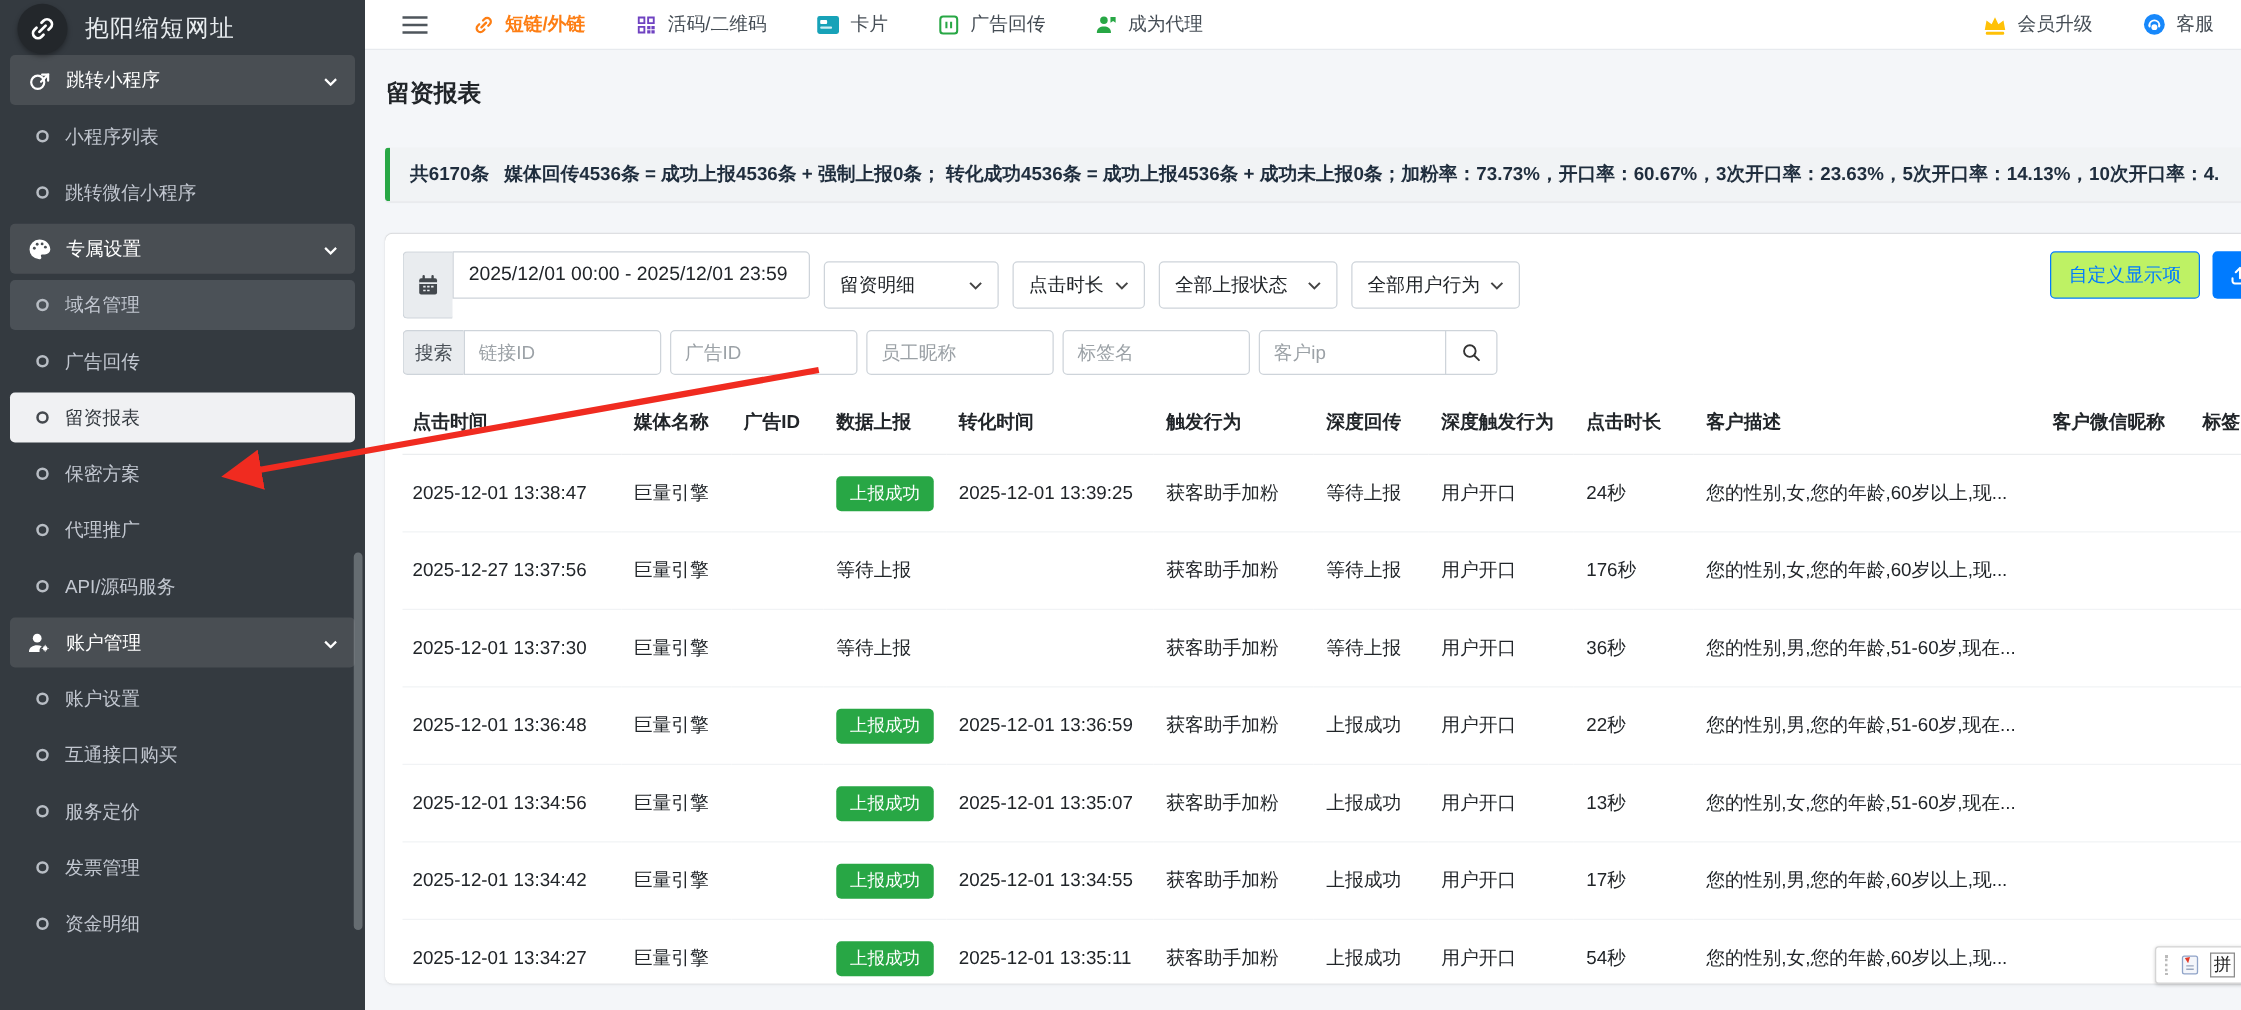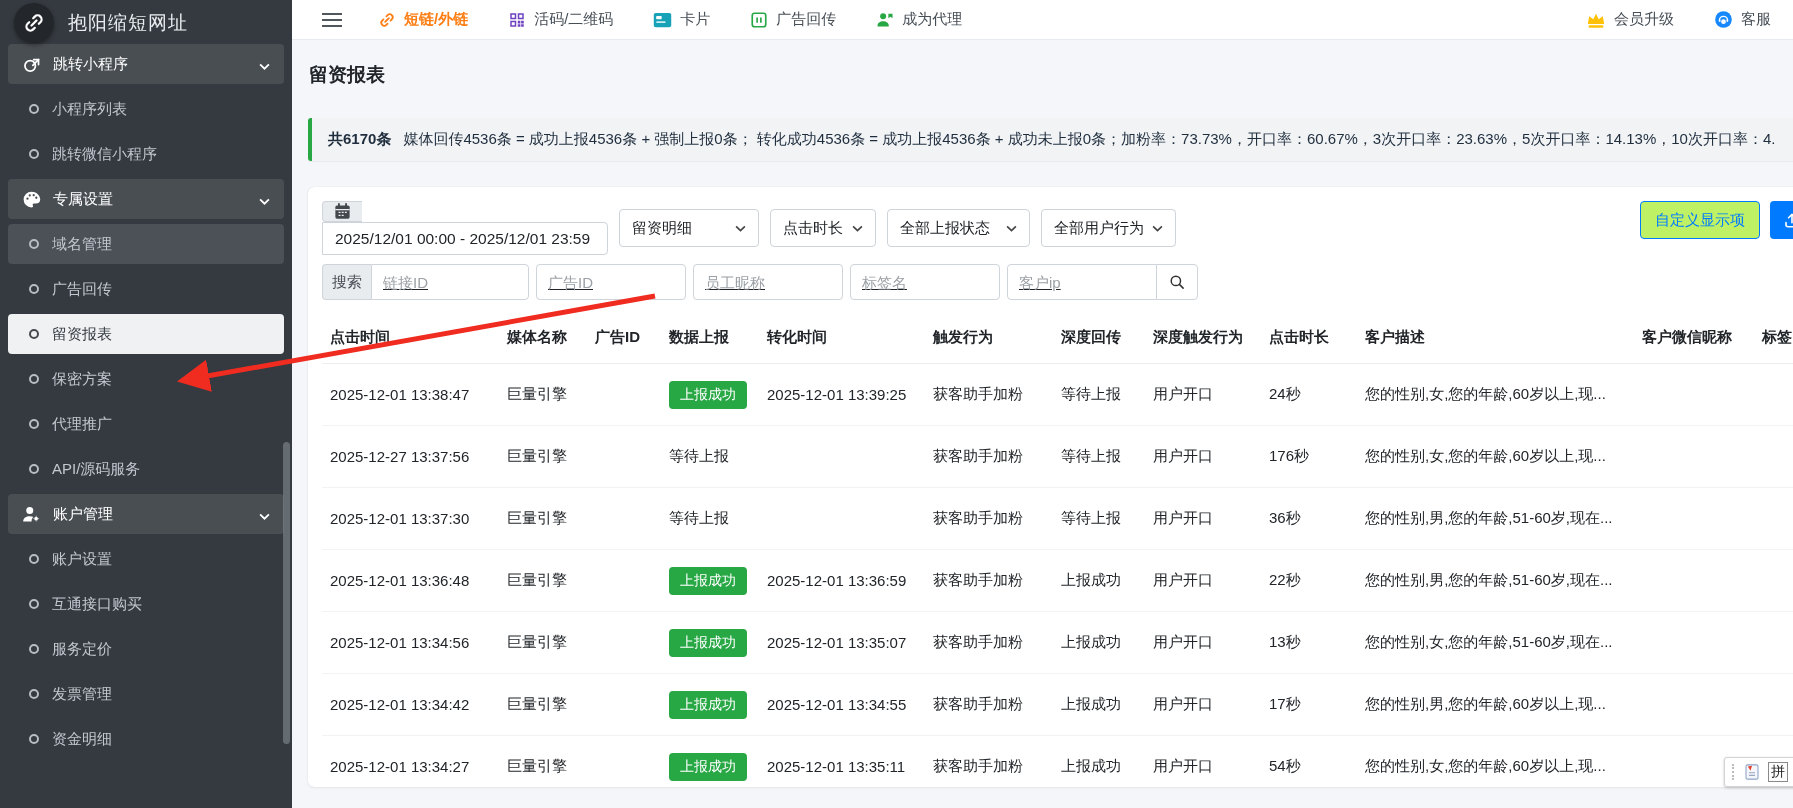--- a/index.html
+++ b/index.html
@@ -34,39 +34,39 @@
   .nav-link { display:flex; align-items:center; gap:8px; color:#454d55; margin-right:40px; font-size:15px; cursor:pointer; white-space:nowrap; }
   .nav-link.active { color:#fd7e14; font-weight:700; }
   .hamburger { width:20px; height:14px; border-top:2px solid #4f565c; border-bottom:2px solid #4f565c; position:relative; margin-right:36px; cursor:pointer; }
   .hamburger:before { content:""; position:absolute; left:0; right:0; top:4px; height:2px; background:#4f565c; }
   .nav-right { margin-left:auto; display:flex; gap:40px; padding-right:4px;justify-content:center; }
 
   .content { flex:1; padding:16px 0 0 16px; position:relative; overflow:hidden; }
   .page-title { font-size:19px; font-weight:700; color:#212529; margin:6px 0 0 1px; }
   .stats-bar { width:1620px; margin-top:30px; background:#f1f3f5; border-left:4px solid #28a745; border-radius:3px; padding:12px 16px; font-size:15px; font-weight:600; color:#1f2d3d; white-space:nowrap; overflow:hidden; box-shadow:0 1px 1px rgba(0,0,0,.05); }
   .stats-bar b { font-weight:800; }
-  .stats-bar .detail { margin-left:12px; font-weight:400; }
+  .stats-bar .detail { margin-left:12px; font-weight:700; }
 
   .card { width:1620px; margin-top:26px; background:#fff; border-radius:6px; box-shadow:0 0 1px rgba(0,0,0,.15), 0 1px 3px rgba(0,0,0,.06); padding:14px 0 0 14px; height:600px; overflow:hidden; }
 
   
   .filters { display:flex; align-items:center; gap:11px; position:relative; }
-  .date-group { display:flex; height:54px;flex-direction:column; }
+  .date-group { display:flex; height:54px; }
   .addon { width:40px; background:#e9ecef; border:1px solid #ced4da; border-right:0; border-radius:4px 0 0 4px; display:flex; align-items:center; justify-content:center; }
   .date-input { width:286px; height:38px; border:1px solid #ced4da; border-radius:0 4px 4px 0; padding:0 12px; font-size:15.5px; color:#212529; outline:none; }
   .select { height:38px; border:1px solid #ced4da; border-radius:4px; background:#fff; display:flex; align-items:center; justify-content:space-between; padding:0 12px; color:#212529; cursor:pointer; }
   .select.w1{width:140px} .select.w2{width:106px} .select.w3{width:143px} .select.w4{width:135px}
   .filter-actions { position:absolute; left:1318px; top:0; display:flex; gap:10px; }
   .btn-outline { height:38px; padding:0 14px; background:#bef264; border:1px solid #007bff; color:#007bff; border-radius:4px; font-size:15px; cursor:pointer; white-space:nowrap; }
   .btn-primary { height:38px; width:96px; background:#007bff; border:0; border-radius:4px; color:#fff; display:flex; align-items:center; gap:7px; padding:0 13px; font-size:15px; cursor:pointer; white-space:nowrap; }
 
   
   .search-row { display:flex; align-items:center; margin-top:9px; }
   .search-label { height:36px; background:#e9ecef; border:1px solid #ced4da; border-right:0; border-radius:4px 0 0 4px; display:flex; align-items:center; padding:0 9px; color:#495057; flex:none; }
-  .s-input { height:36px; border:1px solid #ced4da; border-radius:4px; padding:0 11px; font-size:15px; color:#212529; outline:none; width:150px; margin-right:7px;text-decoration:underline; }
+  .s-input { height:36px; border:1px solid #ced4da; border-radius:4px; padding:0 11px; font-size:15px; color:#212529; outline:none; width:150px; margin-right:7px; }
   .s-input.first { border-radius:0 4px 4px 0; width:158px; }
   .s-input.last { border-radius:4px 0 0 4px; margin-right:0; }
   .search-btn { height:36px; width:42px; background:#fff; border:1px solid #ced4da; border-radius:0 4px 4px 0; margin-left:-1px; display:flex; align-items:center; justify-content:center; cursor:pointer; }
   ::placeholder { color:#9ba1a6; opacity:1; }
 
   
   table.grid { margin-top:24px; border-collapse:collapse; table-layout:fixed; width:1510px; font-size:15px; }
   .grid th { text-align:left; font-weight:700; color:#212529; padding:4px 10px 16px 10px; border-bottom:1px solid #ebedef; white-space:nowrap; overflow:hidden; }
   .grid td { height:62px; padding:0 10px; border-bottom:1px solid #f1f3f5; white-space:nowrap; overflow:hidden; color:#212529; }
   .grid th.c1, .grid td.c1 { padding-left:8px; }

